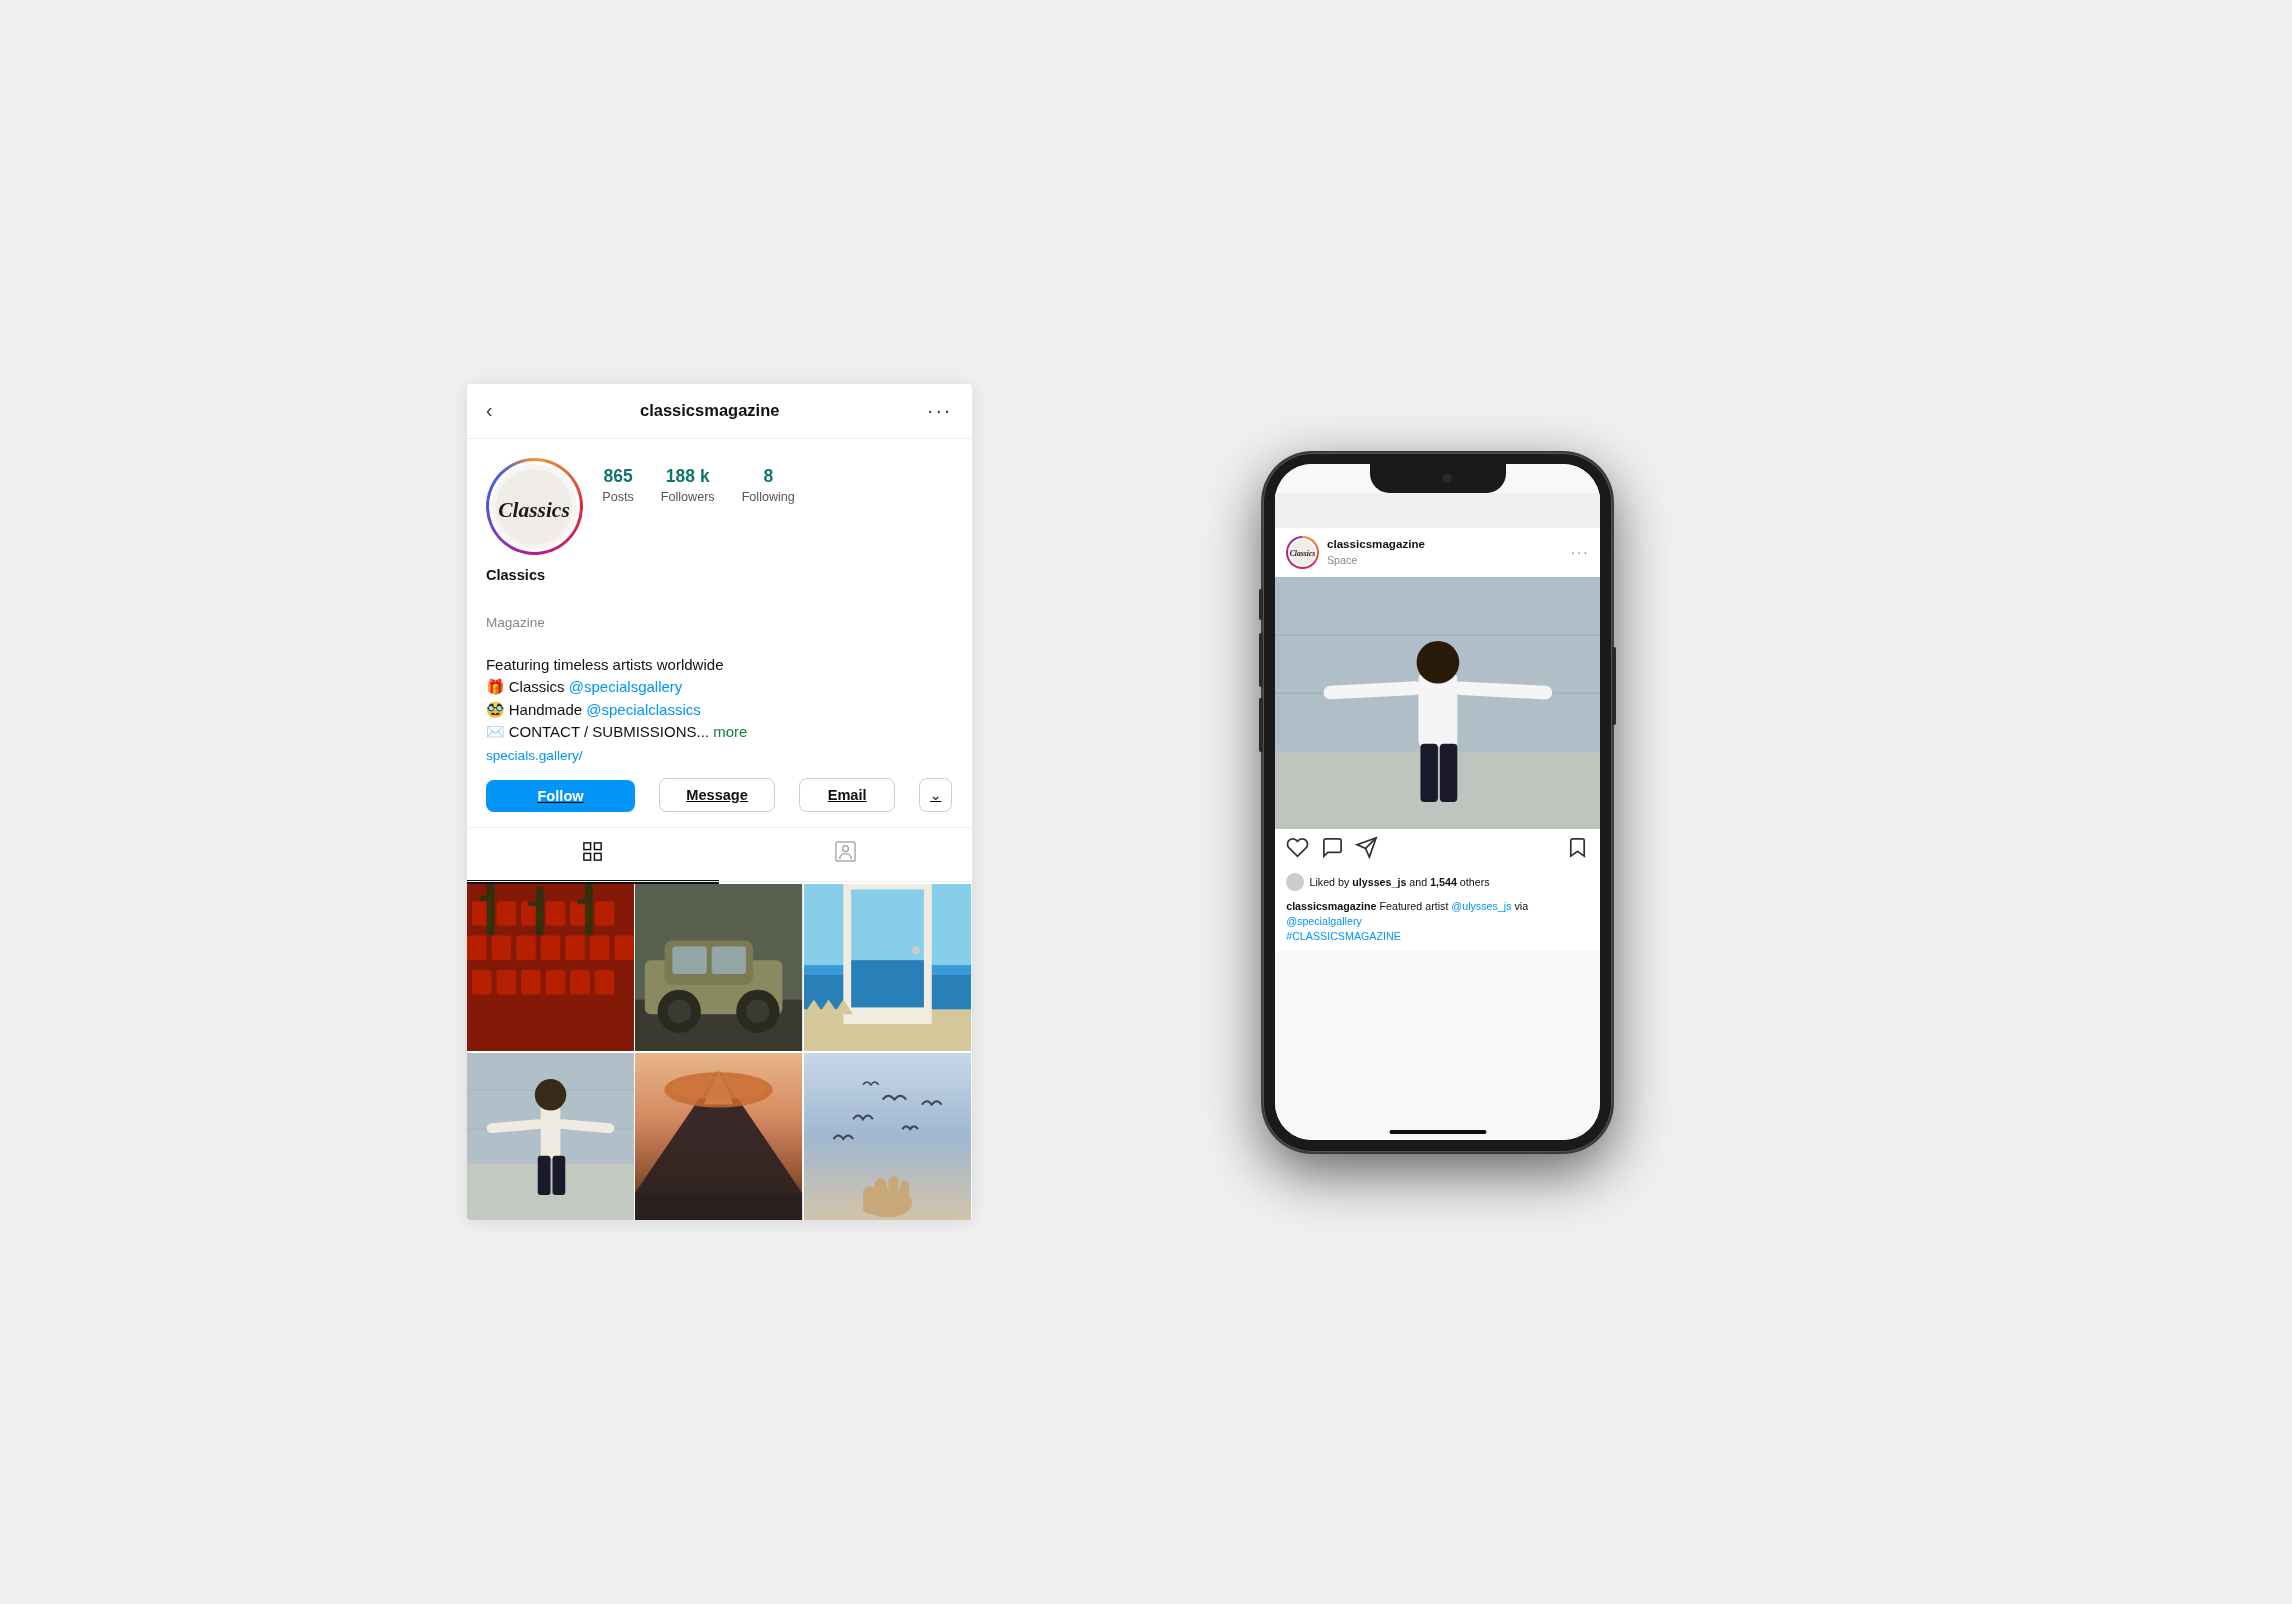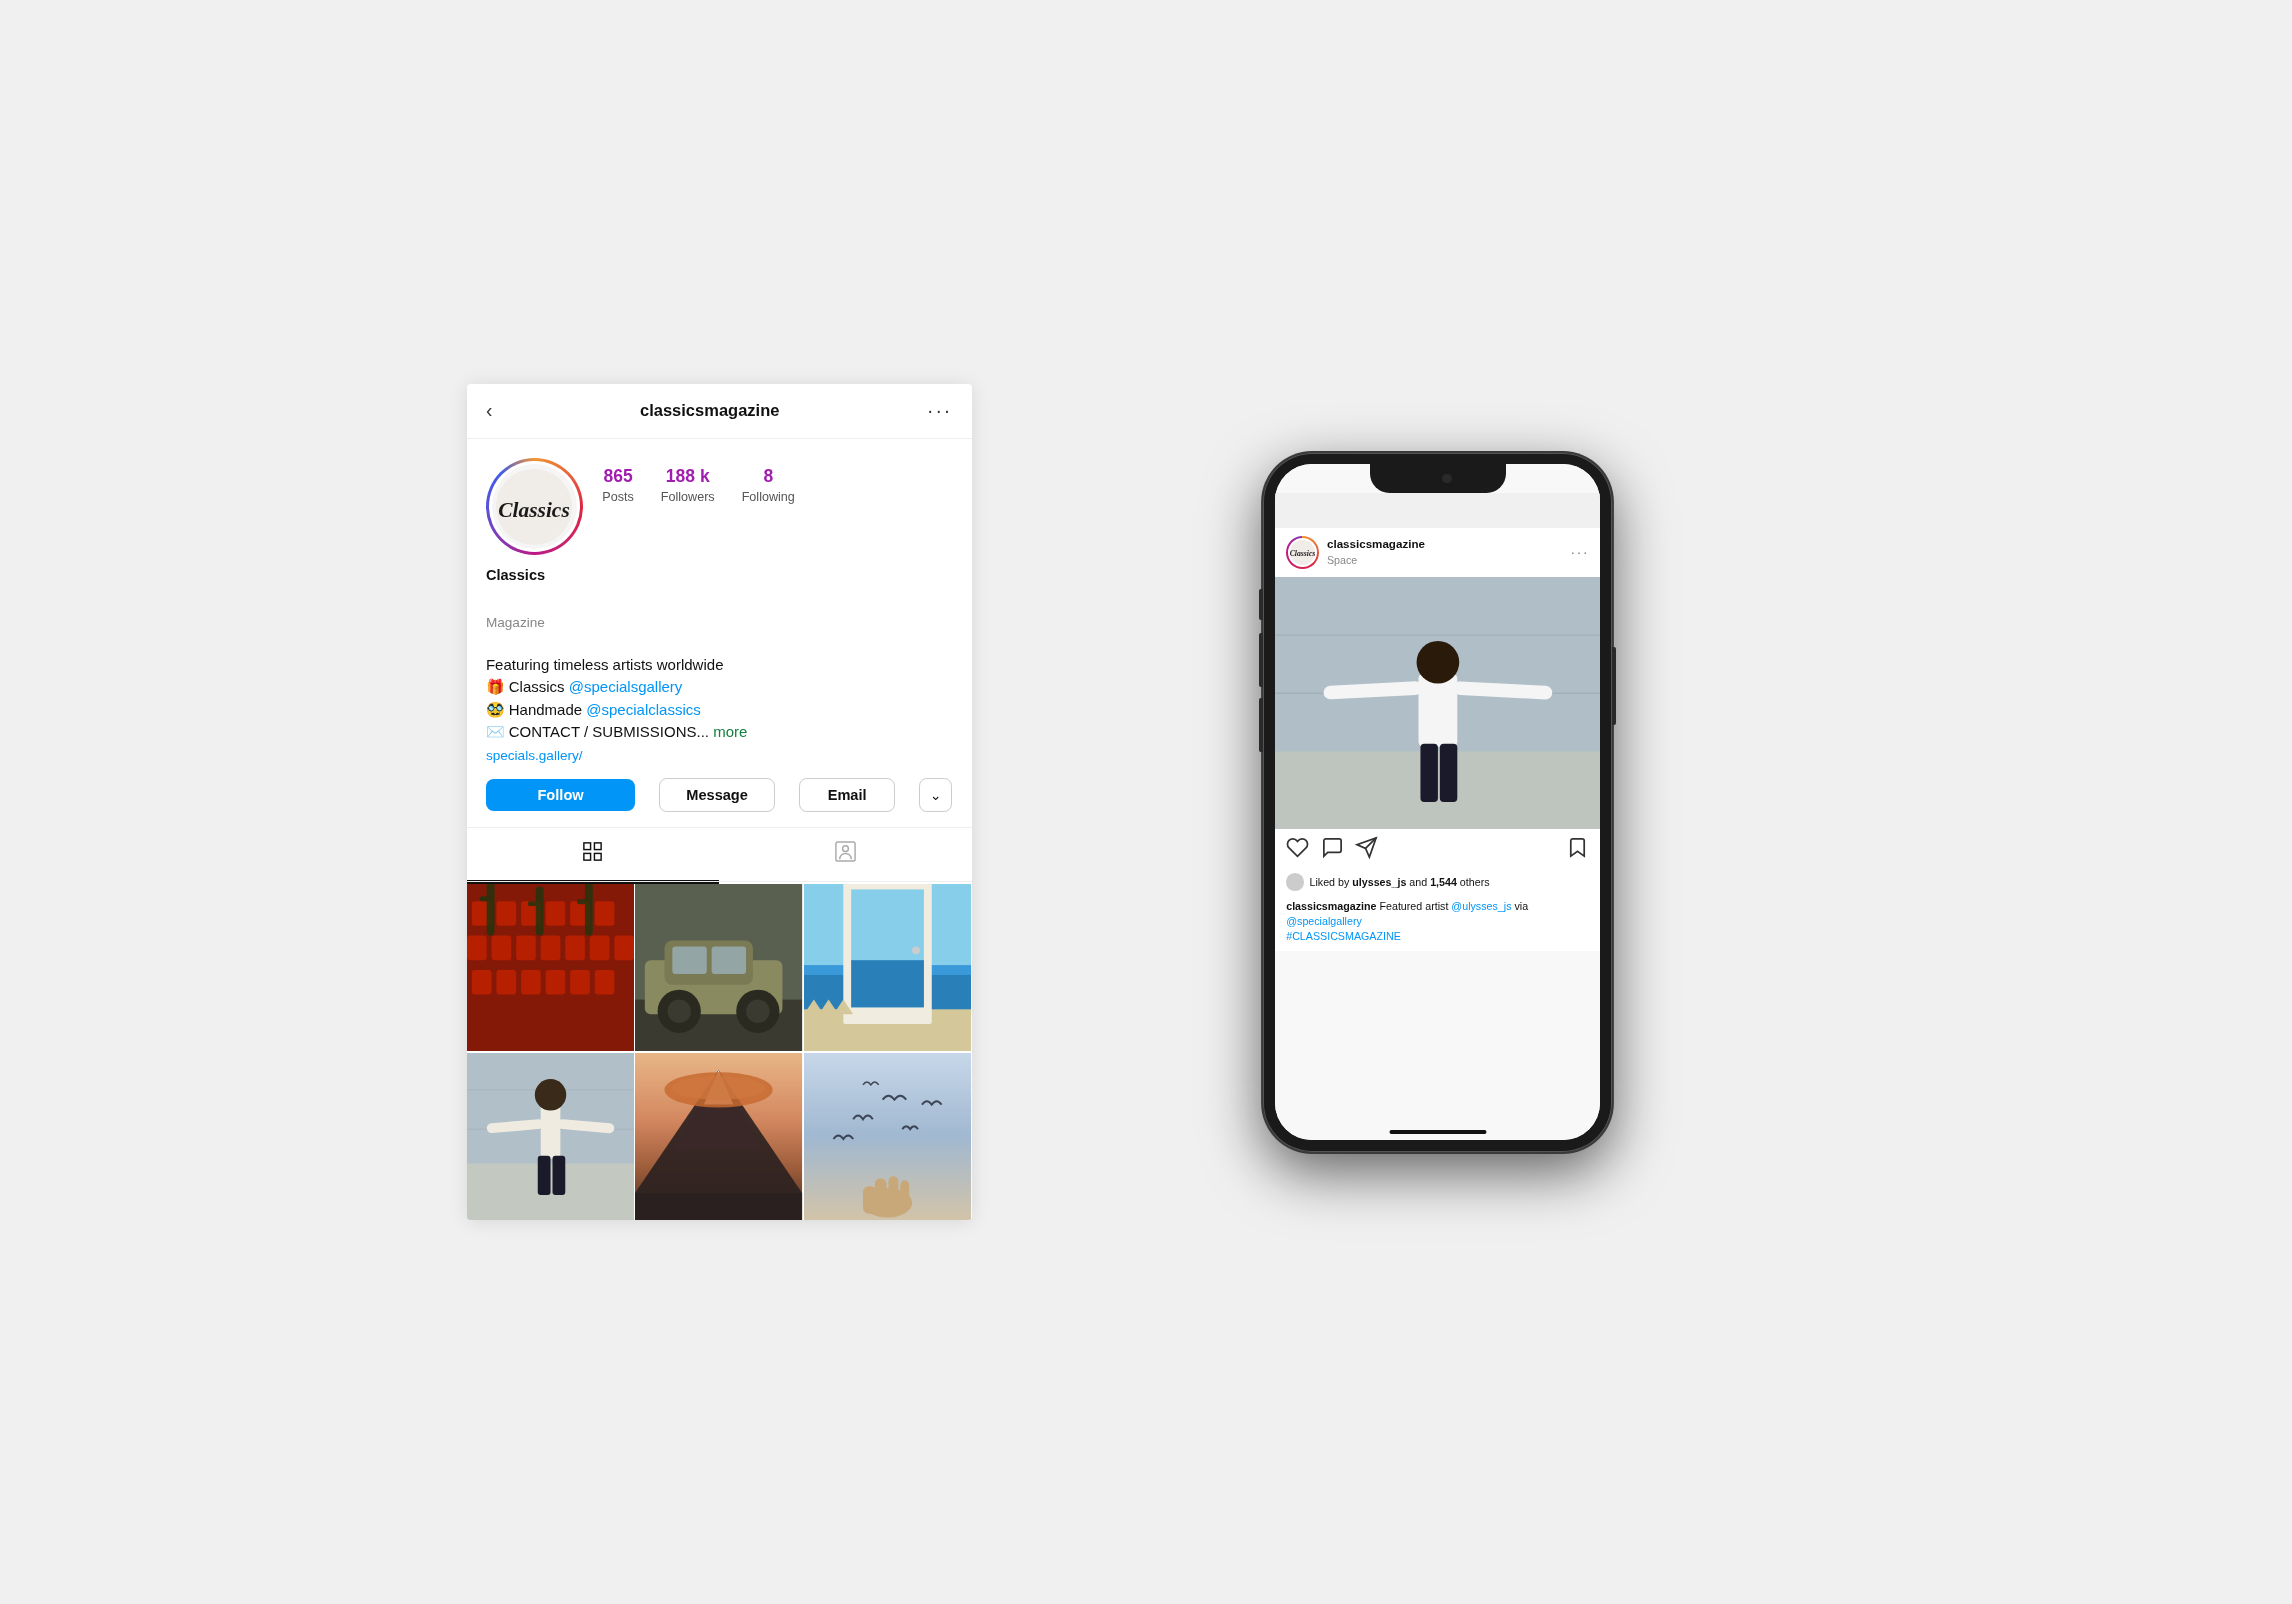--- a/index.html
+++ b/index.html
@@ -101,21 +101,21 @@
       display: flex;
       gap: 27px;
       margin-top: 7.8px;
     }
     .stat-item {
       text-align: center;
     }
     .stat-number {
       font-size: 17.5px;
       font-weight: 600;
-      color: #a21caf;
+      color: #0f766e;
       display: block;
     }
     .stat-label {
       font-size: 12.6px;
       color: #555;
     }
     .profile-details {
       padding: 11.6px 19.4px 0 19.4px;
     }
     .profile-name {
@@ -146,21 +146,22 @@
     .profile-link {
       color: #0095f6;
       font-size: 13.6px;
       margin-top: 3.9px;
       display: block;
     }
     .action-buttons {
       display: flex;
       gap: 24px;
       padding: 15.5px 19.4px;
-      align-items: center;
+      align-items: flex-end;
+      text-decoration: underline;
     }
     .btn-follow {
       background: #0095f6;
       color: #fff;
       border: none;
       border-radius: 7.8px;
       padding: 7.8px 0;
       width: 155px;
       font-size: 14.6px;
       font-weight: 600;

